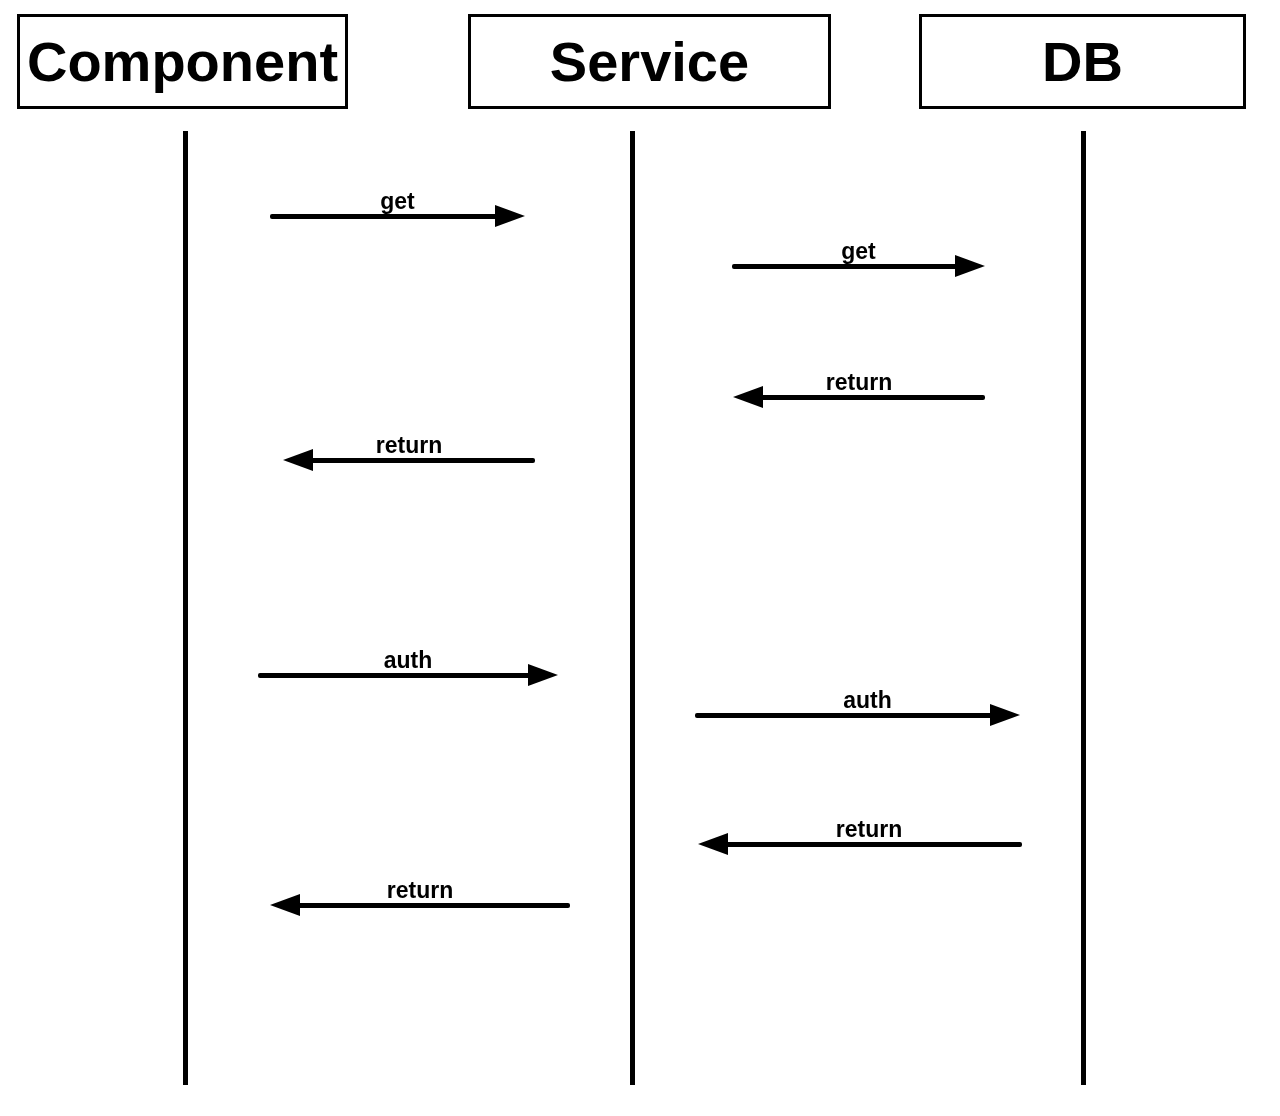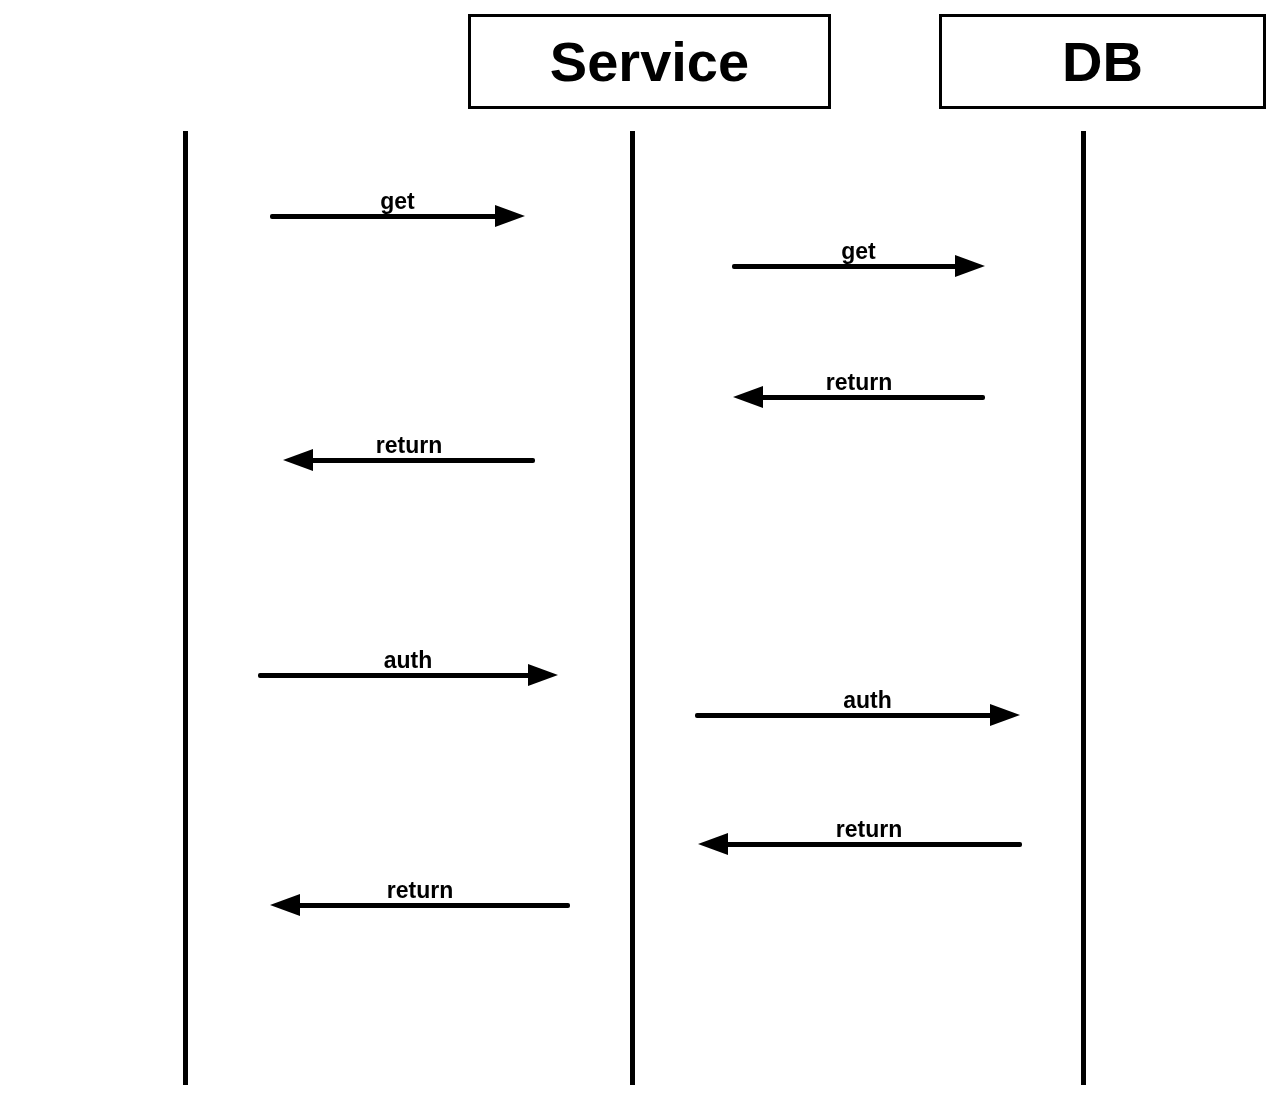--- a/index.html
+++ b/index.html
@@ -26,21 +26,21 @@
     justify-content: center;
   }
   .actor-box .actor-label {
     font-size: 56px;
     font-weight: bold;
     line-height: 1;
     white-space: nowrap;
   }
   .actor-component { left: 17px;  width: 331px; }
   .actor-service   { left: 468px; width: 363px; }
-  .actor-db        { left: 919px; width: 327px; margin-left: 20px; }
+  .actor-db        { left: 919px; width: 327px; }
 
   
   .lifeline {
     position: absolute;
     top: 131px;
     height: 954px;
     width: 5px;
     background: #000000;
   }
   .life-component { left: 183px; }
@@ -89,20 +89,23 @@
   .msg7 { left: 698px; top: 784px; width: 324px; }
   .msg8 { left: 270px; top: 845px; width: 300px; }
   .msg6 .lbl { margin-left: 10px; }
   .msg7 .lbl { margin-left: 9px; }
 </style>
 </head>
 <body>
 
 <div class="stage">
 
+  <div class="actor-box actor-component">
+    <span class="actor-label">Component</span>
+  </div>
   <div class="actor-box actor-service">
     <span class="actor-label">Service</span>
   </div>
   <div class="actor-box actor-db">
     <span class="actor-label">DB</span>
   </div>
 
   <div class="lifeline life-component"></div>
   <div class="lifeline life-service"></div>
   <div class="lifeline life-db"></div>

